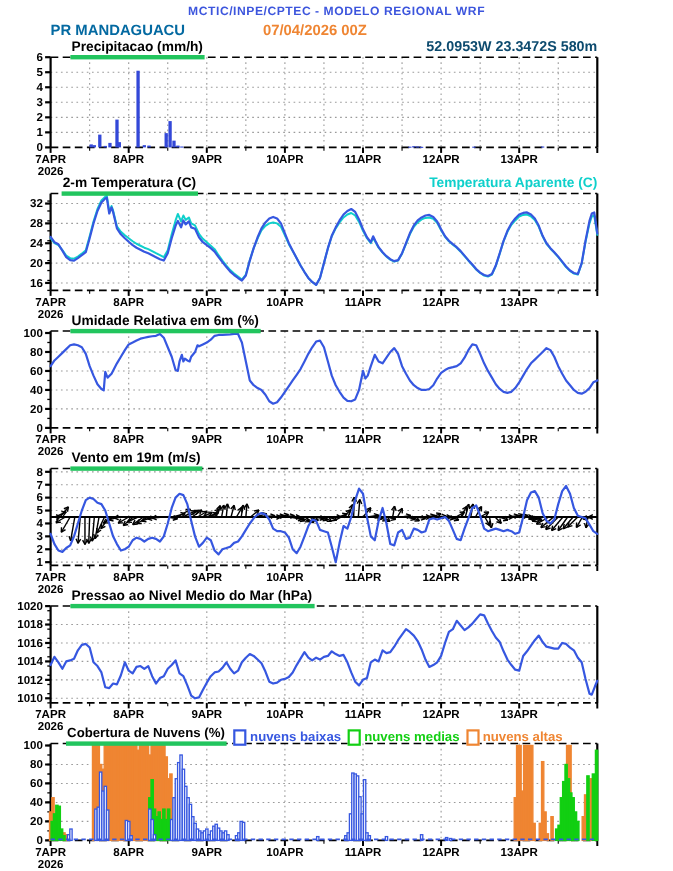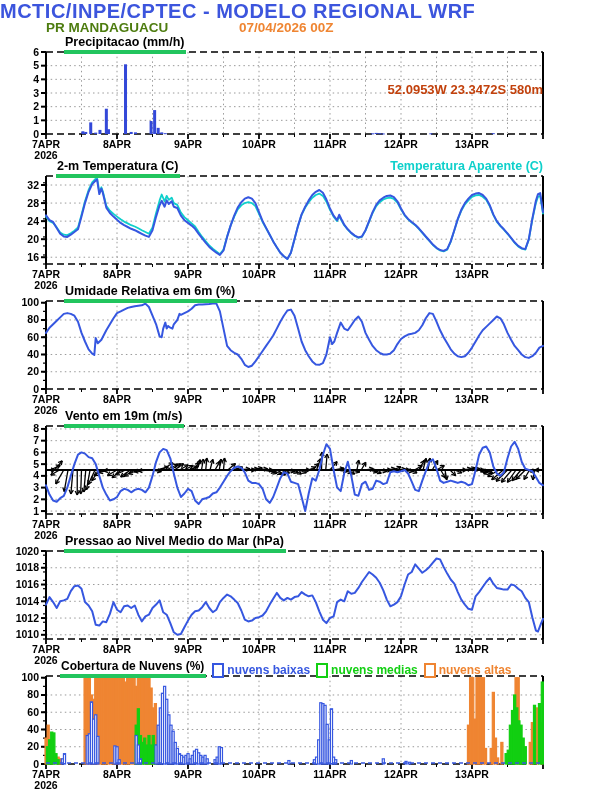--- a/index.html
+++ b/index.html
@@ -1,19 +1,19 @@
 <!DOCTYPE html>
 <html><head>
 <meta charset="utf-8">
 <style>
   html,body{margin:0;padding:0;background:#fff;width:612px;height:792px;overflow:hidden}
   #page{position:relative;width:612px;height:792px;background:#fff;font-family:"Liberation Sans",sans-serif}
   .t{position:absolute;font-weight:bold;white-space:nowrap;font-size:12.5px;line-height:15px}
   .ul{border-bottom:4px solid #22c55e;padding:0 2px 0 1px}
-  #hdr-title{top:4px;left:0;right:0;font-size:20px;letter-spacing:.5px}
+  #hdr-title{top:4px;left:0;right:0;text-align:center;font-size:11px;letter-spacing:.5px}
   #hdr-station{top:20px;left:36px;font-size:13.5px}
   #hdr-run{top:20px;left:215px;font-size:13.5px}
   #coords{top:34px;right:69px;font-size:13px}
   .ptitle1{top:35px;left:64px}
   .ptitle2{top:159px;left:56px}
   .legend2{top:159px;right:69px}
   .ptitle3{top:284px;left:64px}
   .ptitle4{top:409px;left:64px}
   .ptitle5{top:534px;left:64px}
   .row6{top:659px;left:60px;right:4px;display:flex;align-items:flex-end;gap:6px;font-size:12px}
@@ -892,23 +892,23 @@
       <rect x="332.55000000000007" y="757.0980392156863" width="2.1" height="6.901960784313701" fill="#fff" stroke="#3657e0" stroke-width="1.2"></rect>
       <rect x="334.68" y="759.6862745098039" width="2.1" height="4.313725490196134" fill="#fff" stroke="#3657e0" stroke-width="1.2"></rect>
       <rect x="350.30000000000007" y="760.5490196078431" width="2.1" height="3.4509803921569073" fill="#fff" stroke="#3657e0" stroke-width="1.2"></rect>
       <rect x="382.25" y="758.8235294117648" width="2.1" height="5.176470588235247" fill="#fff" stroke="#3657e0" stroke-width="1.2"></rect>
       <rect x="404.96999999999997" y="761.4117647058823" width="2.1" height="2.5882352941176805" fill="#fff" stroke="#3657e0" stroke-width="1.2"></rect>
       <rect x="408.5199999999999" y="762.2745098039215" width="2.1" height="1.7254901960784537" fill="#fff" stroke="#3657e0" stroke-width="1.2"></rect>
       <line x1="46" y1="763" x2="543" y2="763" stroke="#3657e0" stroke-width="1.6" stroke-dasharray="4 3"></line>
     </svg>
 
 <div class="t" id="hdr-title" style="color: rgb(60, 85, 221);">MCTIC/INPE/CPTEC - MODELO REGIONAL WRF</div>
-<div class="t" id="hdr-station" style="color: #4d7c0f; padding-left: 10px;">PR MANDAGUACU</div>
+<div class="t" id="hdr-station" style="color: #0369a1; padding-left: 10px;">PR MANDAGUACU</div>
 <div class="t" id="hdr-run" style="color: rgb(239, 133, 50); margin-left: 24px;">07/04/2026 00Z</div>
-<div class="t" id="coords" style="color: #c2410c; margin-top: 48px;">52.0953W 23.3472S 580m</div>
+<div class="t" id="coords" style="color: #0c4a6e;">52.0953W 23.3472S 580m</div>
 
 <div class="t ptitle1 ul">Precipitacao (mm/h)</div>
 <div class="t ptitle2 ul">2-m Temperatura (C)</div>
 <div class="t legend2" style="color: rgb(15, 208, 203);">Temperatura Aparente (C)</div>
 <div class="t ptitle3 ul">Umidade Relativa em 6m (%)</div>
 <div class="t ptitle4 ul">Vento em 19m (m/s)</div>
 <div class="t ptitle5 ul">Pressao ao Nivel Medio do Mar (hPa)</div>
 
 <div class="t row6">
   <span class="ul">Cobertura de Nuvens (%)</span>

